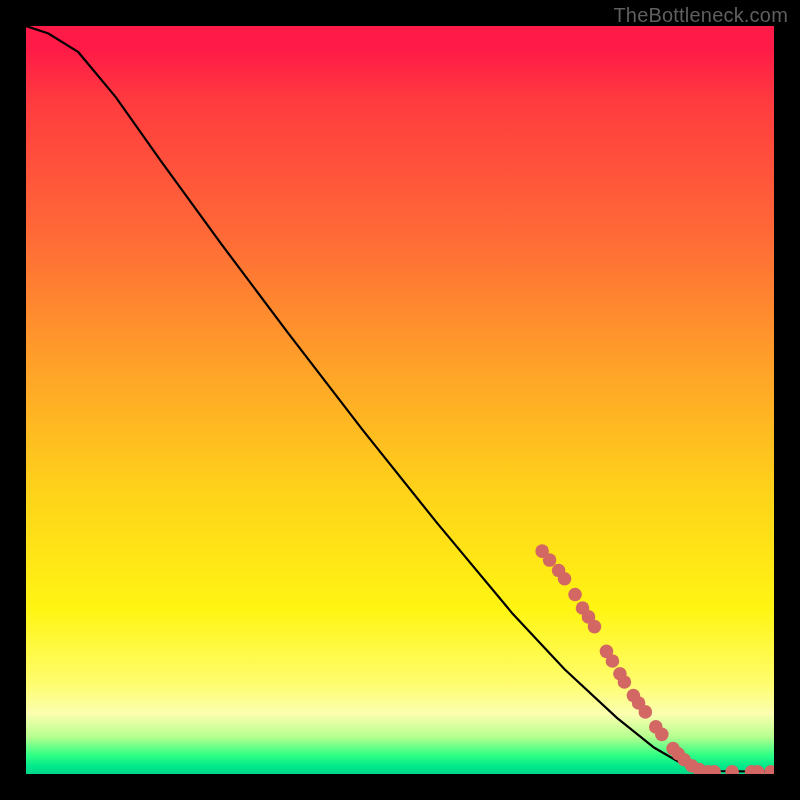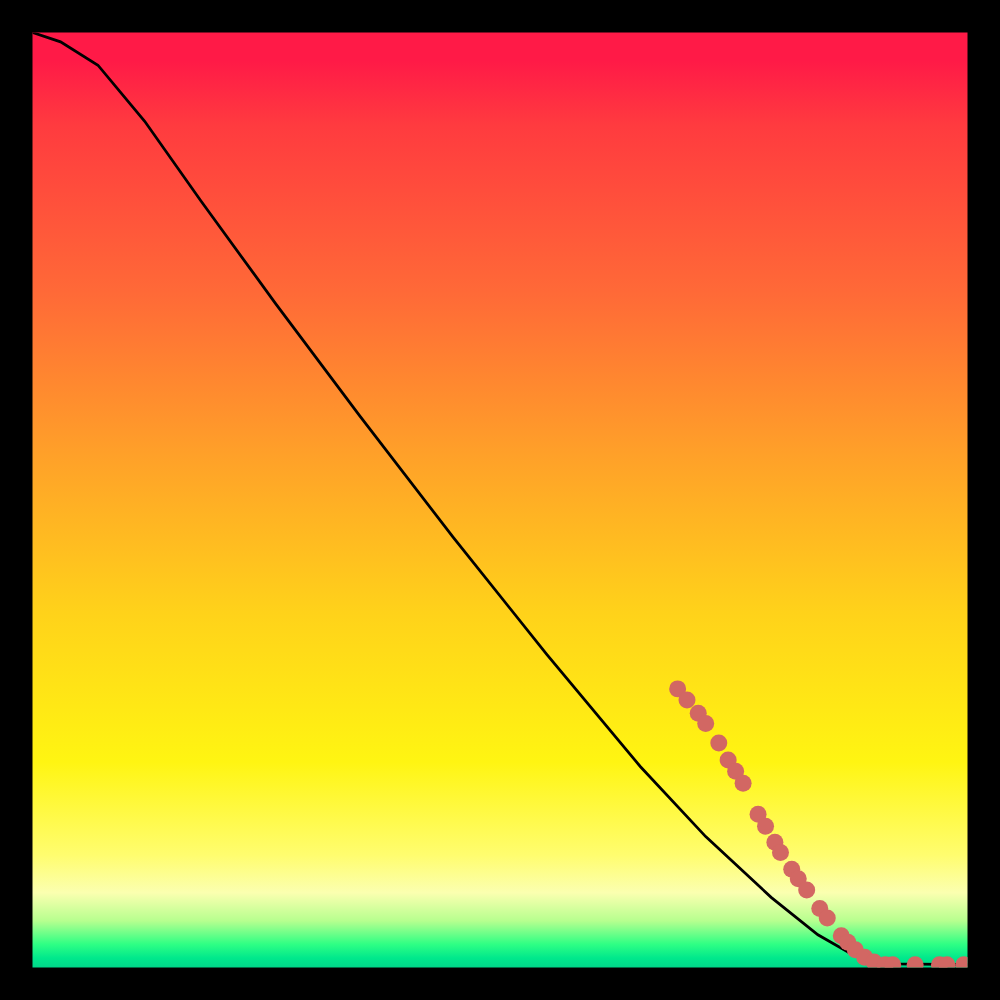--- a/index.html
+++ b/index.html
@@ -75,20 +75,21 @@
     fill: #d26763;
     stroke: #d26763;
     stroke-width: 0;
   }
 </style>
 </head>
 <body>
 
 <div class="stage">
 
+  <div class="watermark">TheBottleneck.com</div>
 
   <div class="plot-frame">
     <div class="gradient-fill"></div>
     <svg class="overlay" viewBox="0 0 748 748" preserveAspectRatio="none">
       <path class="curve-path" d="M0.00 0.00 L22.44 7.48 L52.36 26.18 L89.76 71.06 L134.64 134.64 L194.48 216.92 L261.80 306.68 L336.60 403.92 L411.40 497.42 L486.20 587.18 L538.56 643.28 L590.92 691.90 L628.32 721.82 L658.24 739.02 L688.16 745.01 L748.00 745.76"></path>
       <g>
           <circle cx="516.12" cy="525.10" r="6.8" class="marker"></circle>
           <circle cx="523.60" cy="534.07" r="6.8" class="marker"></circle>
           <circle cx="532.58" cy="544.54" r="6.8" class="marker"></circle>
           <circle cx="538.56" cy="552.77" r="6.8" class="marker"></circle>

